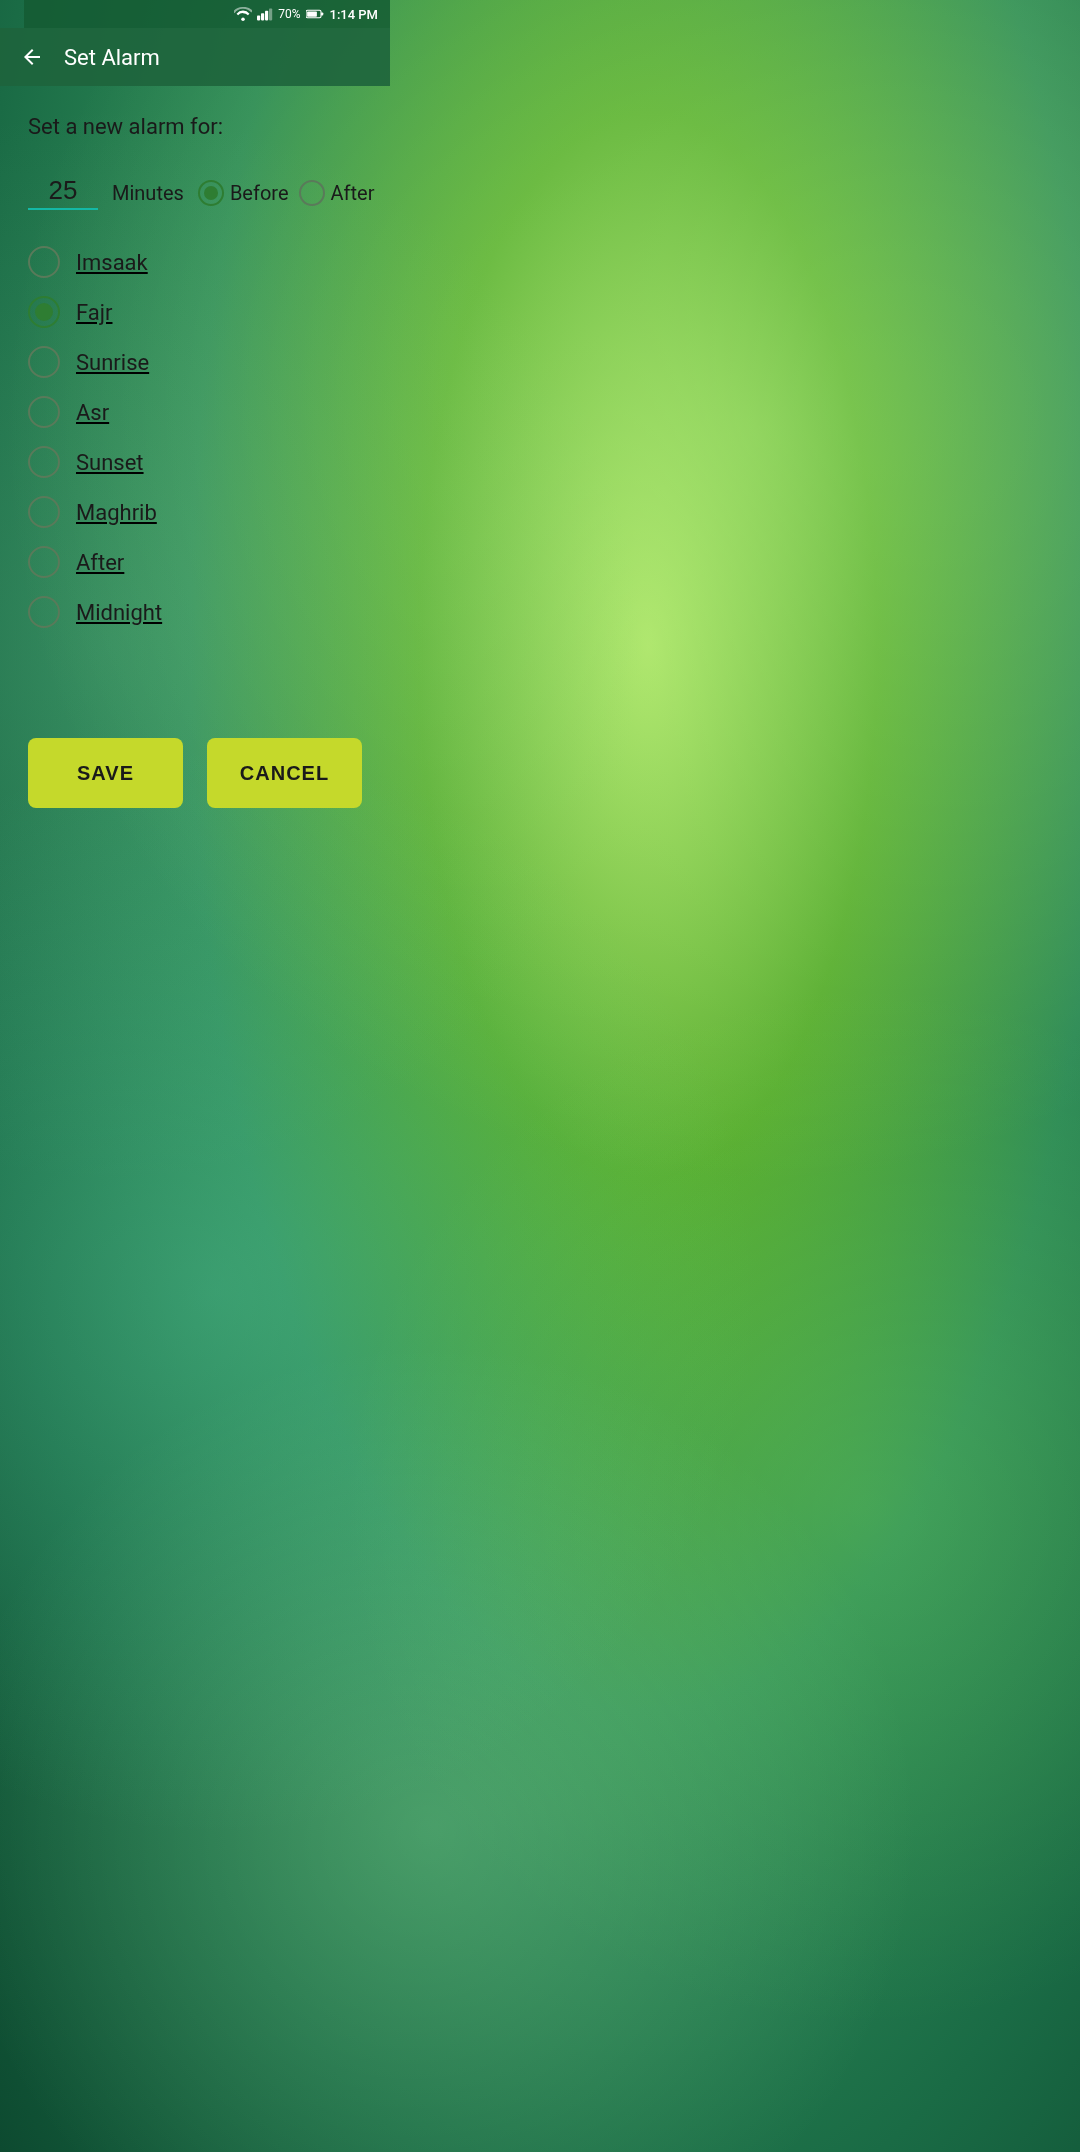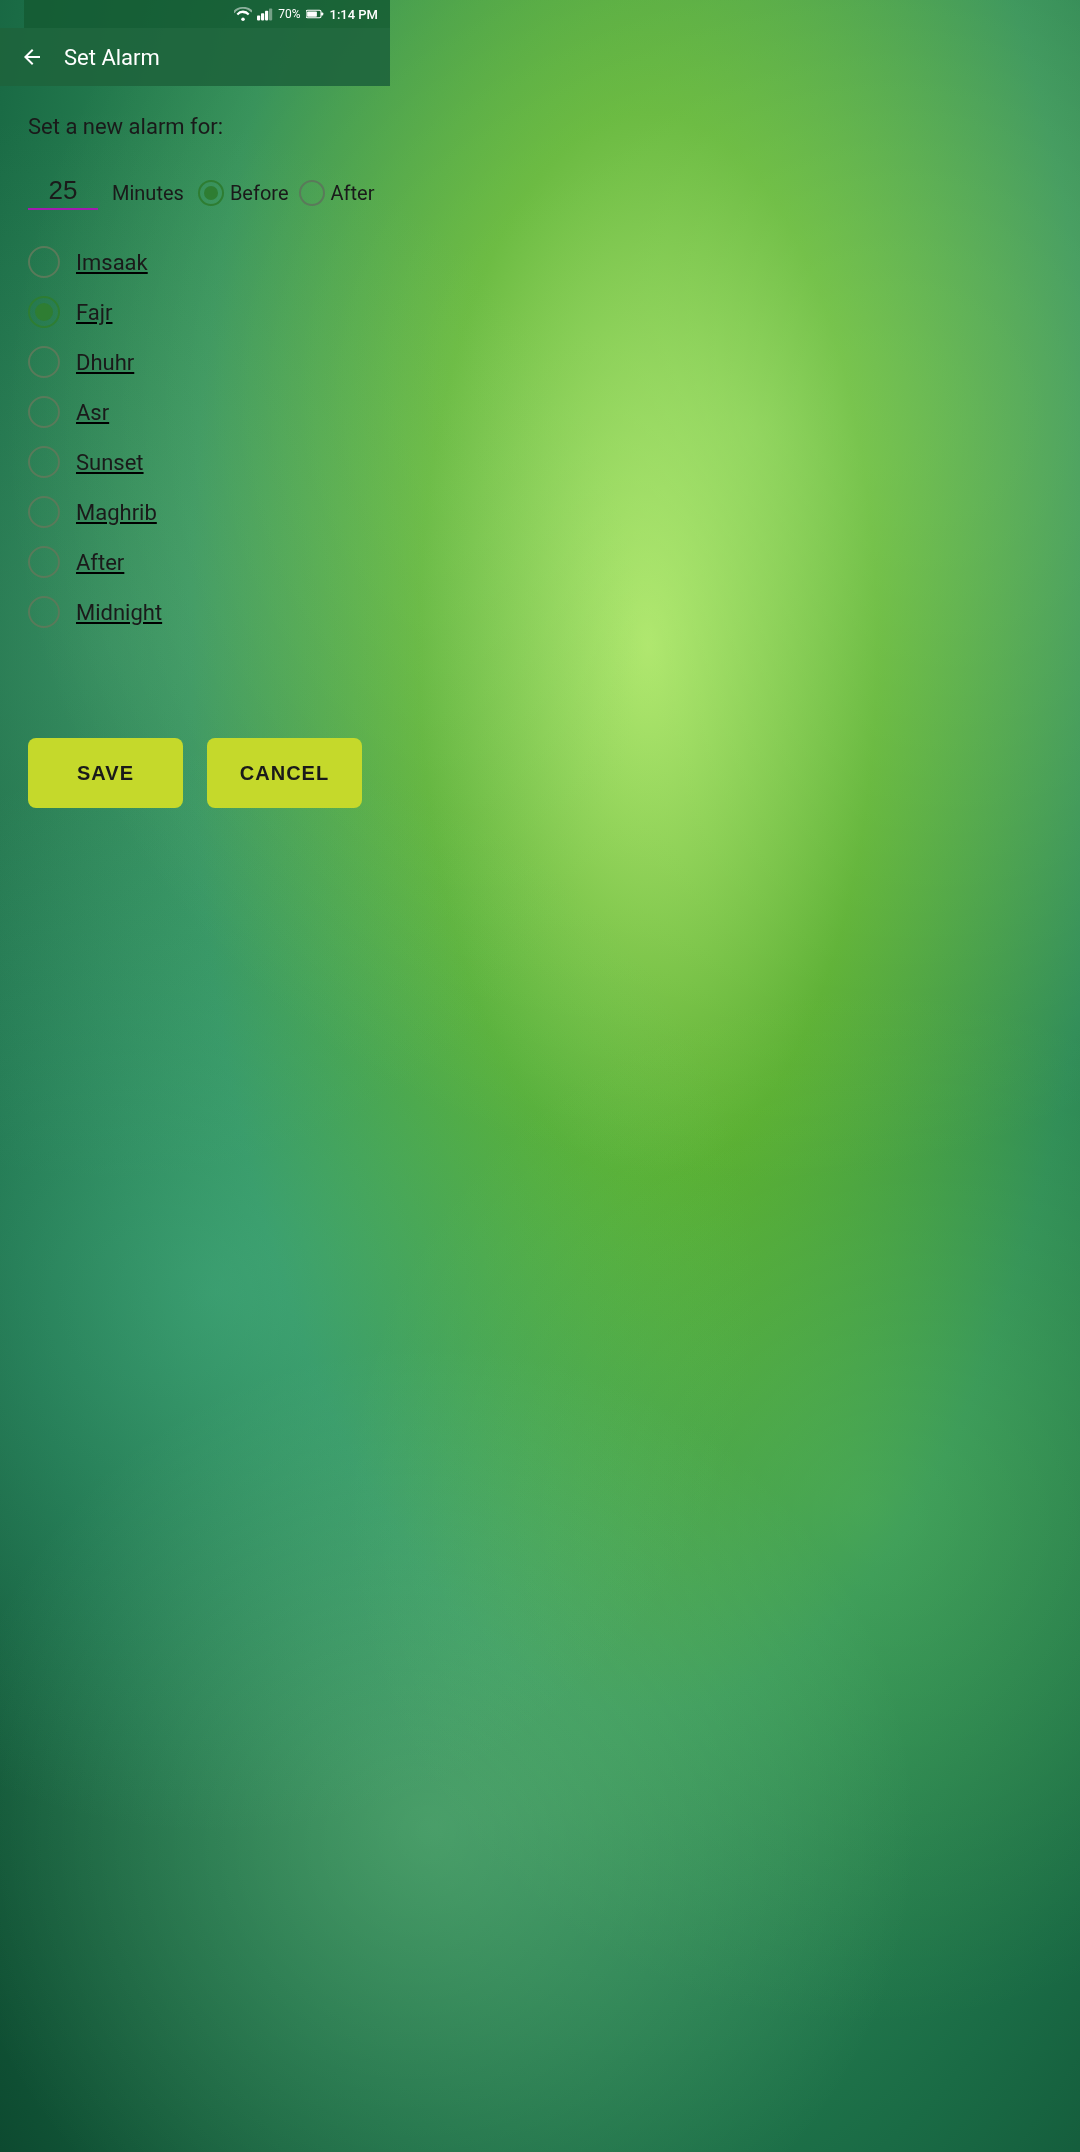--- a/index.html
+++ b/index.html
@@ -110,21 +110,21 @@
       margin-bottom: 36px;
     }
 
     .minutes-input {
       width: 70px;
       font-size: 26px;
       font-weight: 400;
       color: #1a1a1a;
       background: transparent;
       border: none;
-      border-bottom: 2px solid #a21caf;
+      border-bottom: 2px solid #14b8a6;
       outline: none;
       text-align: center;
       padding-bottom: 2px;
     }
 
     .minutes-label {
       font-size: 20px;
       color: #1a1a1a;
     }
 
@@ -301,21 +301,21 @@
   <div class="prayer-item">
         <div class="prayer-radio"></div>
         <span class="prayer-label">Imsaak</span>
       </div>
       <div class="prayer-item">
         <div class="prayer-radio selected"></div>
         <span class="prayer-label">Fajr</span>
       </div>
       <div class="prayer-item">
         <div class="prayer-radio"></div>
-        <span class="prayer-label">Dhuhr</span>
+        <span class="prayer-label">Sunrise</span>
       </div>
       <div class="prayer-item">
         <div class="prayer-radio"></div>
         <span class="prayer-label">Asr</span>
       </div>
       <div class="prayer-item">
         <div class="prayer-radio"></div>
         <span class="prayer-label">Sunset</span>
       </div>
       <div class="prayer-item">

